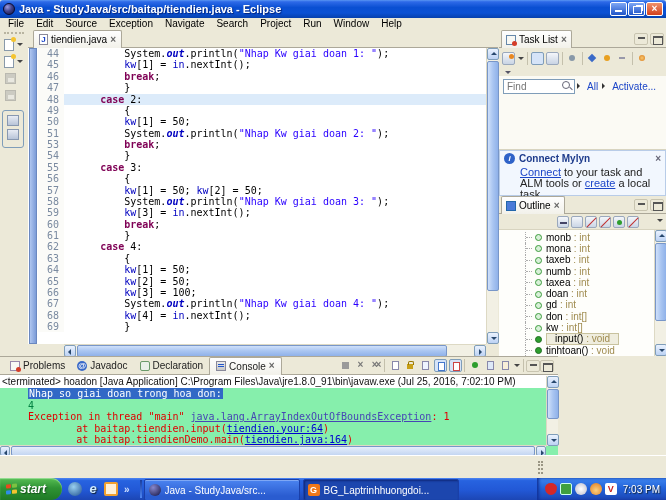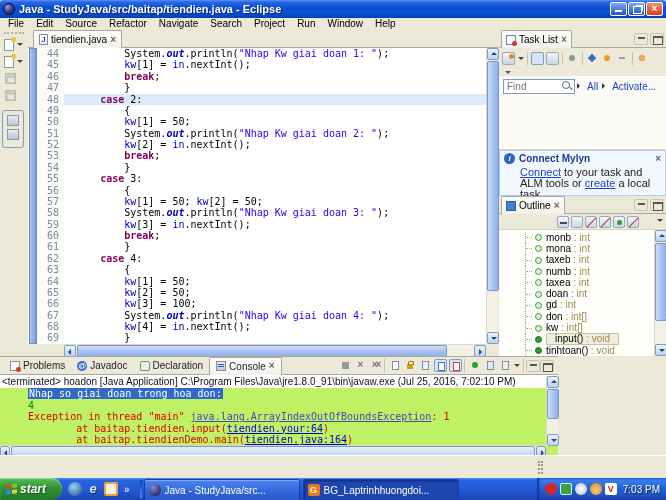--- a/index.html
+++ b/index.html
@@ -131,21 +131,21 @@
 .od{width:6px;border-top:1px dotted #ABABAB;margin-right:3px}
 .oic{width:7px;height:7px;border-radius:50%;flex:none;margin-right:4px}
 .o-field{border:1px solid #3C9C3C;background:#D8F0D8}
 .o-method{border:1px solid #237023;background:#2E9E2E}
 .olab{white-space:nowrap;line-height:10px}
 .oi.sel .olab{background:#EFEDDE;border:1px solid #C8C29E;padding:0 8px}
 .otype{color:#A08C50}
 .ol-scroll{position:absolute;right:0;top:0;width:12px;height:126px;background:#F2F0E4;border-left:1px solid #DDD9C4}
 
 
-.console{position:absolute;left:0;top:326px;width:558px;height:99px;background:#bef264;border-top:1px solid #ACA899}
+.console{position:absolute;left:0;top:326px;width:558px;height:99px;background:#86efac;border-top:1px solid #ACA899}
 .ctabs{position:relative;height:18px;background:#ECE9D8;border-bottom:1px solid #ACA899;display:flex;align-items:center;padding-left:4px}
 .btab{display:flex;align-items:center;gap:3px;height:18px;padding:0 6px;color:#222}
 .btab.active{background:linear-gradient(#FEFEFE,#F2F1EA);border:1px solid #ACA899;border-bottom:none;border-radius:2px 2px 0 0}
 .ci{width:10px;height:10px;flex:none;display:inline-block;position:relative;font-size:8px;line-height:10px;text-align:center}
 .ci-problems{background:#F8F8F4;border:1px solid #98A}
 .ci-problems::after{content:"";position:absolute;right:-2px;bottom:-2px;width:5px;height:5px;background:#D43C28;border-radius:50%}
 .ci-javadoc{border-radius:50%;background:#3A6AC8;color:#fff;font-weight:bold}
 .ci-declaration{background:#E8F0E8;border:1px solid #6A9A6A;border-radius:2px}
 .ci-console{background:linear-gradient(#EAEAEA,#C8C8C8);border:1px solid #889}
 .ci-console::after{content:"";position:absolute;left:1px;top:2px;width:6px;height:1px;background:#2255CC;box-shadow:0 2px 0 #2255CC}
@@ -219,21 +219,21 @@
     <span class="tb-title">Java - StudyJava/src/baitap/tiendien.java - Eclipse</span>
     <span class="wbtn min"></span>
     <span class="wbtn res"></span>
     <span class="wbtn cls">×</span>
   </div>
 
   <div class="menubar">
       <span class="mi">File</span>
       <span class="mi">Edit</span>
       <span class="mi">Source</span>
-      <span class="mi">Refactor</span>
+      <span class="mi">Exception</span>
       <span class="mi">Navigate</span>
       <span class="mi">Search</span>
       <span class="mi">Project</span>
       <span class="mi">Run</span>
       <span class="mi">Window</span>
       <span class="mi">Help</span>
     </div>
 
   <div class="workbench">
 
@@ -294,24 +294,20 @@
               <span class="ln">49</span>
               <span class="ct">          <span class="tk-p">{</span></span>
             </div>
             <div class="cl">
               <span class="ln">50</span>
               <span class="ct">          <span class="tk-f">kw</span><span class="tk-p">[1] = 50;</span></span>
             </div>
             <div class="cl">
               <span class="ln">51</span>
               <span class="ct">          <span class="tk-p">System.</span><span class="tk-sf">out</span><span class="tk-p">.println(</span><span class="tk-s">"Nhap Kw giai doan 2: "</span><span class="tk-p">);</span></span>
-            </div>
-            <div class="cl">
-              <span class="ln">52</span>
-              <span class="ct">          <span class="tk-f">kw</span><span class="tk-p">[2] = </span><span class="tk-f">in</span><span class="tk-p">.nextInt();</span></span>
             </div>
             <div class="cl">
               <span class="ln">53</span>
               <span class="ct">          <span class="tk-k">break</span><span class="tk-p">;</span></span>
             </div>
             <div class="cl">
               <span class="ln">54</span>
               <span class="ct">          <span class="tk-p">}</span></span>
             </div>
             <div class="cl">

